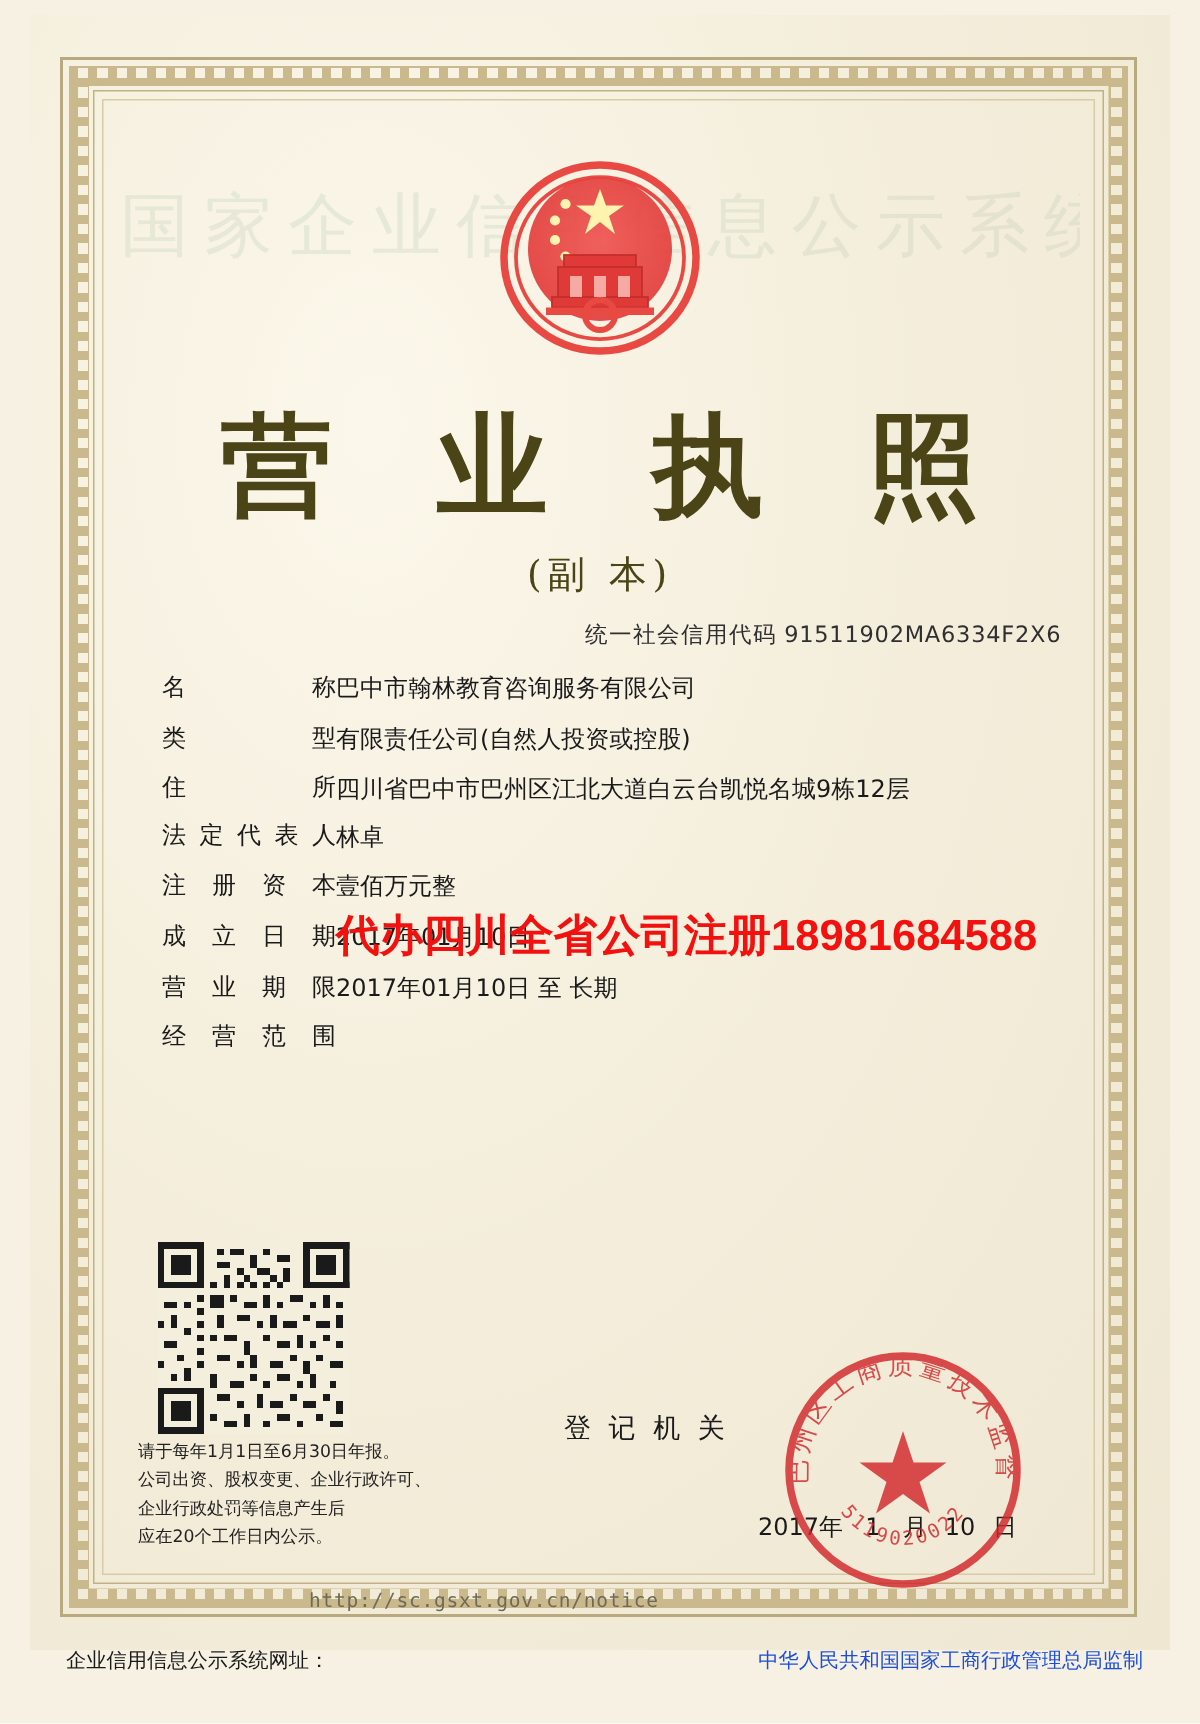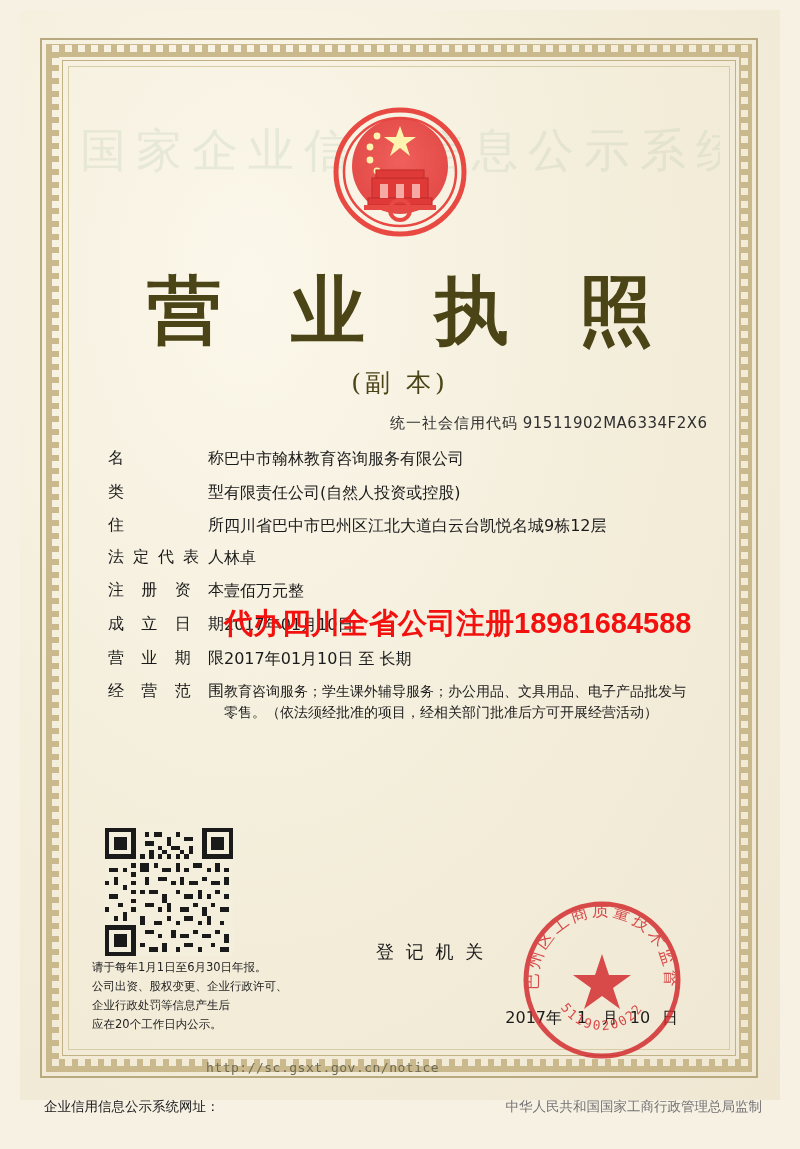--- a/index.html
+++ b/index.html
@@ -263,21 +263,21 @@
     left: 44px;
     top: 1098px;
     font-size: 13.5px;
     color: #1a1a1a;
   }
   .footer-right {
     position: absolute;
     right: 38px;
     top: 1098px;
     font-size: 13.5px;
-    color: #737373;
+    color: #1d4ed8;
   }
 </style>
 </head>
 <body>
 
 <div id="page">
 
   <div class="paper"></div>
 
   <div class="border-outer"></div>
@@ -394,21 +394,20 @@
       <div class="v">2017年01月10日  至  长期</div>
     </div>
 
     <div class="row">
       <div class="k">
           <span>经</span>
           <span>营</span>
           <span>范</span>
           <span>围</span>
         </div>
-      <div class="v small">教育咨询服务；学生课外辅导服务；办公用品、文具用品、电子产品批发与零售。（依法须经批准的项目，经相关部门批准后方可开展经营活动）</div>
     </div>
 
   </div>
 
   <div class="ad-overlay">代办四川全省公司注册18981684588</div>
 
   <div class="qr">
     <svg width="128" height="128" viewBox="0 0 29 29" shape-rendering="crispEdges">
       <rect width="29" height="29" fill="#f4eedc"></rect>
       <g fill="#1a1a1a">

